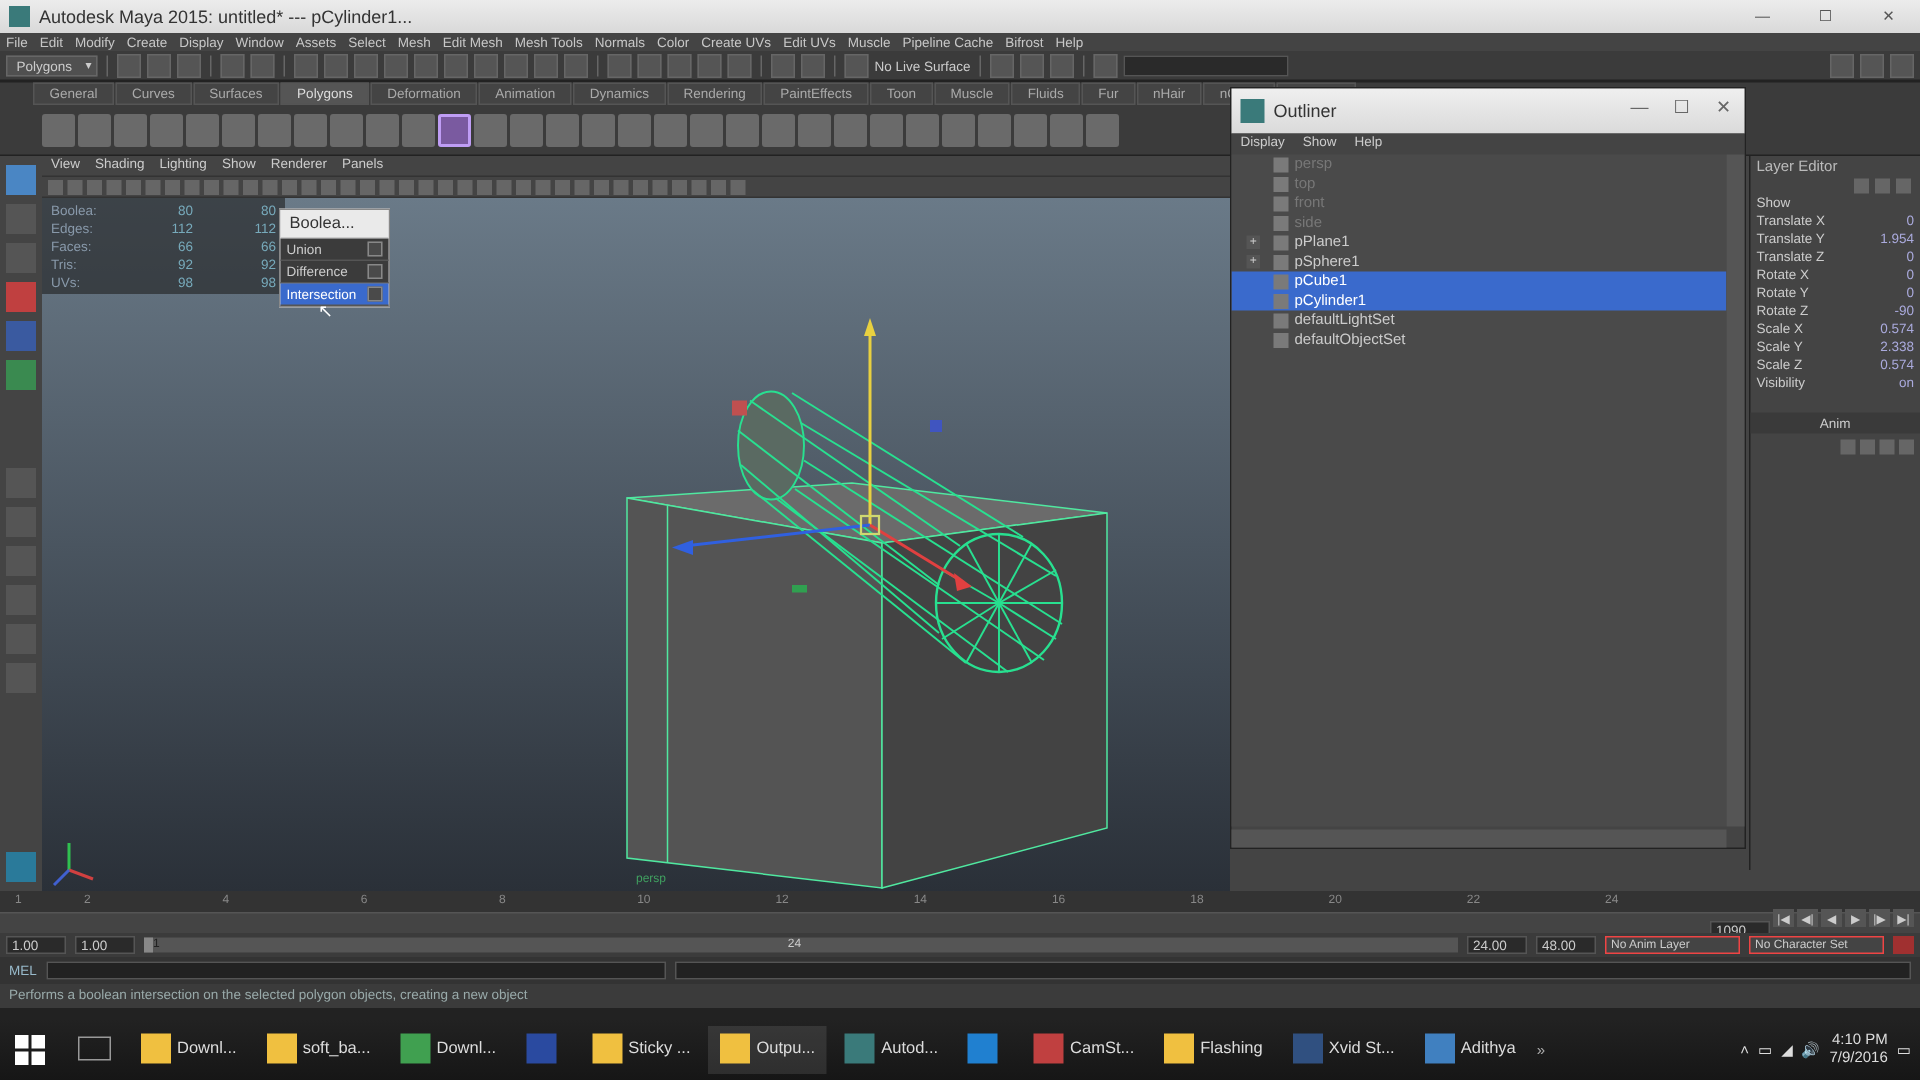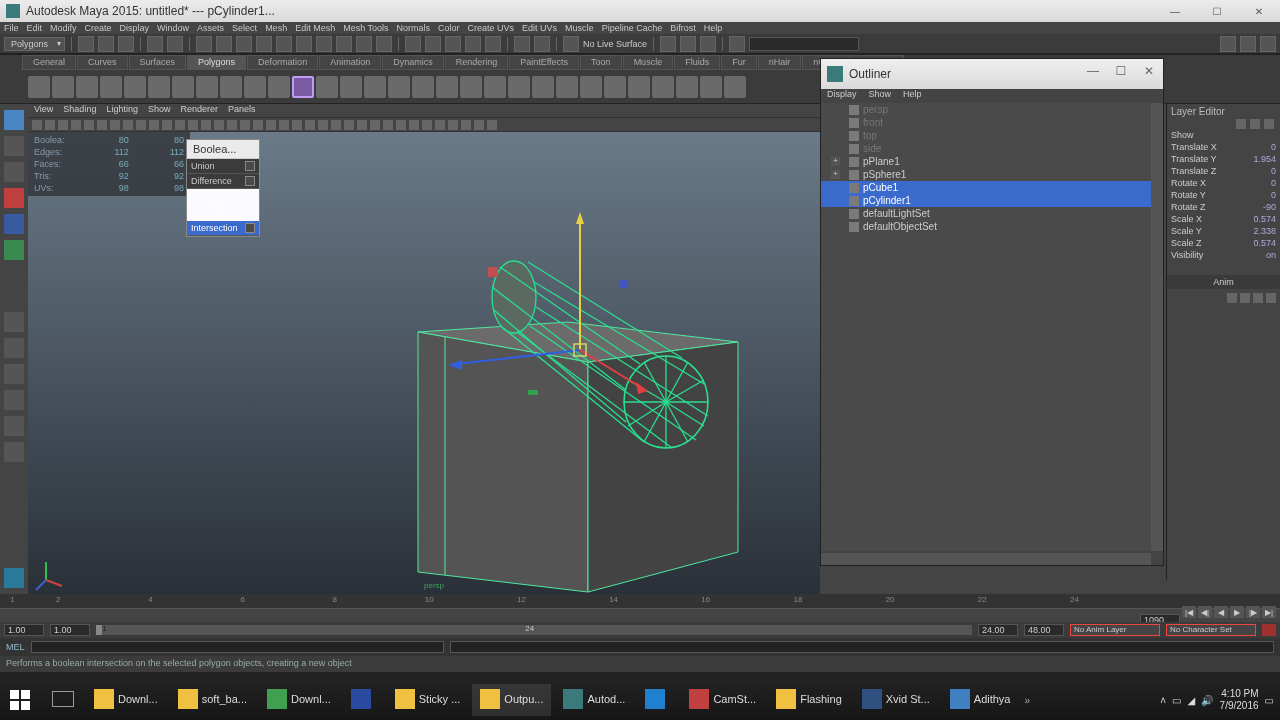--- a/index.html
+++ b/index.html
@@ -54,21 +54,21 @@
 
 .hud { position: absolute; top: 0; left: 0; width: 162px; background: rgba(30,30,30,0.6); font-size: 9px; color: #7ab; padding: 2px 0; }
 .hud-row { display: flex; padding: 1px 6px; }
 .hud-row .lab { width: 40px; color: #89a; }
 .hud-row .v { width: 56px; text-align: right; }
 
 
 .bool-popup { position: absolute; top: 7px; left: 158px; width: 74px; background: #fafaff; border: 1px solid #888; z-index: 10; }
 .bool-title { background: #eaeaea; padding: 3px 6px; color: #333; font-size: 11px; border-bottom: 1px solid #ccc; }
 .bool-item { display: flex; align-items: center; justify-content: space-between; background: #3b3b3b; color: #ccc; font-size: 9px; padding: 2px 4px; border-bottom: 1px solid #555; }
-.bool-item.hl { background: #3a6acc; color: #fff; margin-top: 32px; }
+.bool-item.hl { background: #3a6acc; color: #fff; }
 .bool-item .box { width: 10px; height: 10px; border: 1px solid #888; background: #4a4a4a; }
 
 .cursor-arrow { position: absolute; top: 68px; left: 184px; font-size: 12px; color: #fff; z-index: 20; pointer-events: none; }
 
 
 .outliner { position: absolute; top: 58px; left: 820px; width: 344px; height: 508px; background: #444; border: 1px solid #222; }
 .out-title { height: 30px; background: linear-gradient(#efefef, #dadada); display: flex; align-items: center; padding-left: 6px; font-size: 12px; color: #333; }
 .out-title .icon { width: 16px; height: 16px; background: #3a7a7a; margin-right: 6px; }
 .out-wc { position: absolute; right: 2px; top: 2px; display: flex; gap: 4px; }
 .out-wc div { width: 24px; height: 20px; display: flex; align-items: center; justify-content: center; color: #666; font-size: 12px; }
@@ -441,22 +441,22 @@
       <div>✕</div>
     </div>
   </div>
   <div class="out-menu" id="outmenu">
       <span>Display</span>
       <span>Show</span>
       <span>Help</span>
     </div>
   <div class="out-tree" id="outtree">
       <div class="tree-item dim"><div class="ic"></div>persp</div>
+      <div class="tree-item dim"><div class="ic"></div>top</div>
       <div class="tree-item dim"><div class="ic"></div>front</div>
-      <div class="tree-item dim"><div class="ic"></div>top</div>
       <div class="tree-item dim"><div class="ic"></div>side</div>
       <div class="tree-item" style="position: relative;"><span class="exp">+</span><div class="ic"></div>pPlane1</div>
       <div class="tree-item" style="position: relative;"><span class="exp">+</span><div class="ic"></div>pSphere1</div>
       <div class="tree-item sel" style="position: relative;"><div class="ic"></div>pCube1</div>
       <div class="tree-item sel" style="position: relative;"><div class="ic"></div>pCylinder1</div>
       <div class="tree-item" style="position: relative;"><div class="ic"></div>defaultLightSet</div>
       <div class="tree-item" style="position: relative;"><div class="ic"></div>defaultObjectSet</div>
     </div>
   <div class="out-scroll-v"></div>
   <div class="out-scroll-h"></div>

